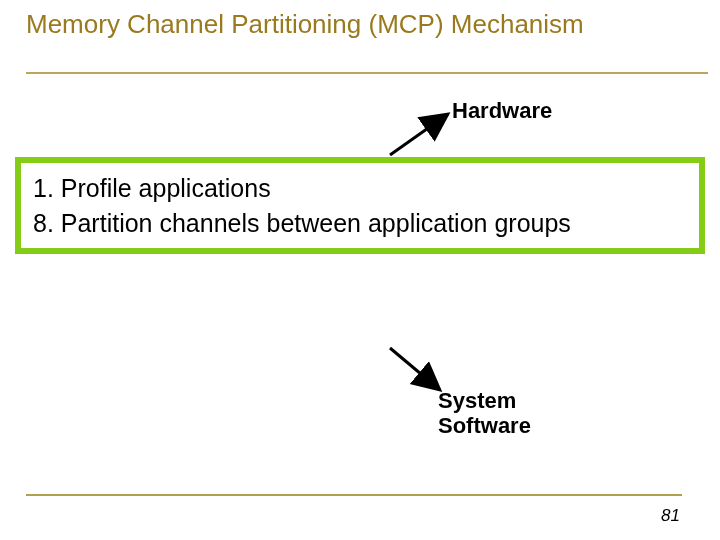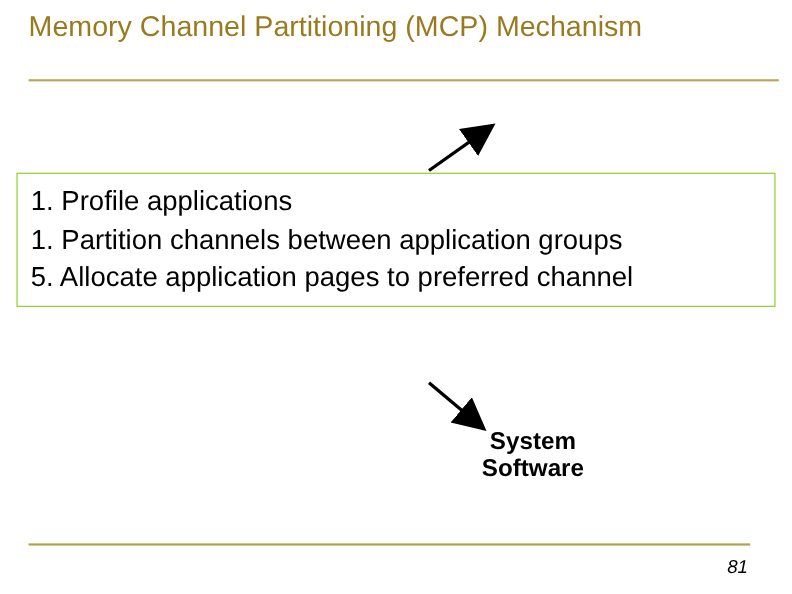--- a/index.html
+++ b/index.html
@@ -1,49 +1,49 @@
 <!DOCTYPE html>
 <html><head>
 <meta charset="utf-8">
 <style>
   * { margin: 0; padding: 0; box-sizing: border-box; }
   html, body { width: 720px; height: 540px; background: #fff; font-family: Verdana, Geneva, sans-serif; position: relative; overflow: hidden; }
   .slide { width: 708px; height: 540px; position: relative; padding: 8px 26px 0 26px; }
   .title { color: #9a7a1f; font-size: 26px; line-height: 1.25; font-weight: 400; }
   .title-rule { position: absolute; left: 26px; right: 0; top: 72px; height: 2px; background: #bba75a; }
   .label-hw { position: absolute; left: 452px; top: 98px; font-weight: 700; font-size: 22px; color: #000; }
-  .label-sw { position: absolute; left: 438px; top: 388px; font-weight: 700; font-size: 22px; color: #000; line-height: 1.15; white-space: pre-line; text-align: center; }
-  .list-box { position: absolute; left: 15px; top: 157px; width: 690px; border: 1px solid #84cc16; background: #fff; padding: 8px 0 8px 12px; }
+  .label-sw { position: absolute; left: 438px; top: 388px; font-weight: 700; font-size: 22px; color: #000; line-height: 1.15; white-space: pre-line; }
+  .list-box { position: absolute; left: 15px; top: 157px; width: 690px; border: 6px solid #84cc16; background: #fff; padding: 8px 0 8px 12px; }
   .list-box .item { font-size: 25px; color: #000; line-height: 1.38; white-space: nowrap; }
   .bottom-rule { position: absolute; left: 26px; right: 26px; bottom: 44px; height: 2px; background: #b0a050; }
   .pagenum { position: absolute; right: 28px; bottom: 14px; font-size: 17px; color: #000; font-style: italic; }
   svg.arrows { position: absolute; left: 0; top: 0; width: 720px; height: 540px; pointer-events: none; }
 </style>
 </head>
 <body>
 
 <div class="slide">
   <div class="title">Memory Channel Partitioning (MCP) Mechanism</div>
   <div class="title-rule"></div>
 
+  <div class="label-hw">Hardware</div>
 
   <svg class="arrows">
     <defs>
       <marker id="ah" markerWidth="12" markerHeight="12" refX="9" refY="5" orient="auto">
         <path d="M0,0 L10,5 L0,10 Z" fill="#000"></path>
       </marker>
     </defs>
     <line x1="390" y1="155" x2="448" y2="114" stroke="#000" stroke-width="3" marker-end="url(#ah)"></line>
     <line x1="390" y1="348" x2="440" y2="390" stroke="#000" stroke-width="3" marker-end="url(#ah)"></line>
   </svg>
 
   <div class="list-box">
     <div class="item">1. Profile applications</div>
-    <div class="item">1. Partition channels between application groups</div>
-    <div class="item">5. Allocate application pages to preferred channel</div>
+    <div class="item">8. Partition channels between application groups</div>
   </div>
 
   <div class="label-sw">System
 Software</div>
 
   <div class="bottom-rule"></div>
   <div class="pagenum">81</div>
 </div>
 
 </body></html>

